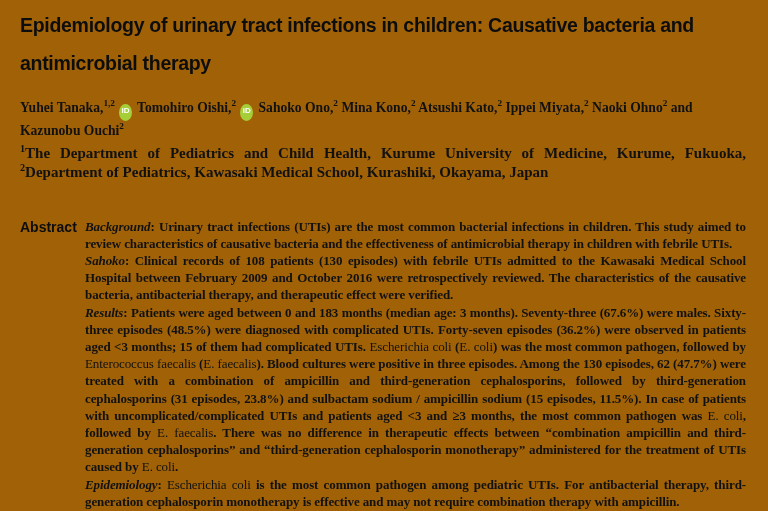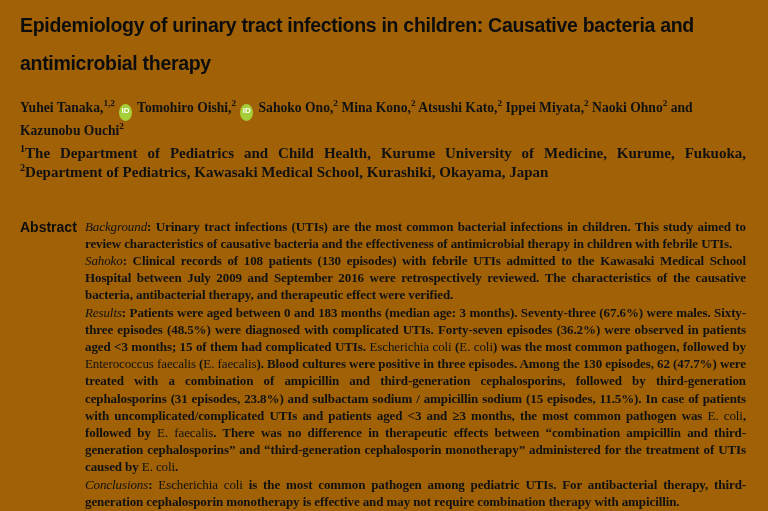--- a/index.html
+++ b/index.html
@@ -70,21 +70,21 @@
     padding: 0;
   }
   sup {
     font-size: 0.68em;
     line-height: 0;
     vertical-align: super;
   }
   .s-n { font-style: normal; font-weight: 700; }
   .s-i { }
   .s-b { font-weight: 700; }
-  .s-bi { font-weight: 400; font-style: italic; }
+  .s-bi { font-weight: 700; font-style: italic; }
   .orcid {
     display: inline-block;
     width: 13px;
     height: 17px;
     border-radius: 50%;
     background: var(--orcid-color, #A6CE39);
     color: #ffffff;
     font-family: "Liberation Sans", sans-serif;
     font-size: 8px;
     font-weight: 700;
@@ -103,19 +103,19 @@
   <h1 class="title">Epidemiology of urinary tract infections in children: Causative bacteria and antimicrobial therapy</h1>
 
   <div class="authors serif"><span class="s-n">Yuhei Tanaka,</span><sup class="s-n">1,2</sup><span class="orcid">iD</span><span class="s-n"> Tomohiro Oishi,</span><sup class="s-n">2</sup><span class="orcid">iD</span><span class="s-n"> Sahoko Ono,</span><sup class="s-n">2</sup><span class="s-n"> Mina Kono,</span><sup class="s-n">2</sup><span class="s-n"> Atsushi Kato,</span><sup class="s-n">2</sup><span class="s-n"> Ippei Miyata,</span><sup class="s-n">2</sup><span class="s-n"> Naoki Ohno</span><sup class="s-n">2</sup><span class="s-n"> and Kazunobu Ouchi</span><sup class="s-n">2</sup></div>
 
   <div class="affiliations serif"><sup class="s-n">1</sup><span class="s-n">The Department of Pediatrics and Child Health, Kurume University of Medicine, Kurume, Fukuoka, </span><sup class="s-n">2</sup><span class="s-n">Department of Pediatrics, Kawasaki Medical School, Kurashiki, Okayama, Japan</span></div>
 
   <div class="abstract-row">
     <div class="abstract-label">Abstract</div>
     <div class="abstract-body serif">
       <p><span class="s-bi">Background</span><span class="s-b">:</span><span class="s-n"> Urinary tract infections (UTIs) are the most common bacterial infections in children. This study aimed to review characteristics of causative bacteria and the effectiveness of antimicrobial therapy in children with febrile UTIs.</span></p>
-      <p><span class="s-bi">Sahoko</span><span class="s-b">:</span><span class="s-n"> Clinical records of 108 patients (130 episodes) with febrile UTIs admitted to the Kawasaki Medical School Hospital between July 2009 and September 2016 were retrospectively reviewed. The characteristics of the causative bacteria, antibacterial therapy, and therapeutic effect were verified.</span></p>
+      <p><span class="s-bi">Sahoko</span><span class="s-b">:</span><span class="s-n"> Clinical records of 108 patients (130 episodes) with febrile UTIs admitted to the Kawasaki Medical School Hospital between February 2009 and October 2016 were retrospectively reviewed. The characteristics of the causative bacteria, antibacterial therapy, and therapeutic effect were verified.</span></p>
       <p><span class="s-bi">Results</span><span class="s-b">:</span><span class="s-n"> Patients were aged between 0 and 183 months (median age: 3 months). Seventy-three (67.6%) were males. Sixty-three episodes (48.5%) were diagnosed with complicated UTIs. Forty-seven episodes (36.2%) were observed in patients aged &lt;3 months; 15 of them had complicated UTIs. </span><span class="s-i">Escherichia coli</span><span class="s-n"> (</span><span class="s-i">E. coli</span><span class="s-n">) was the most common pathogen, followed by </span><span class="s-i">Enterococcus faecalis</span><span class="s-n"> (</span><span class="s-i">E. faecalis</span><span class="s-n">). Blood cultures were positive in three episodes. Among the 130 episodes, 62 (47.7%) were treated with a combination of ampicillin and third-generation cephalosporins, followed by third-generation cephalosporins (31 episodes, 23.8%) and sulbactam sodium / ampicillin sodium (15 episodes, 11.5%). In case of patients with uncomplicated/complicated UTIs and patients aged &lt;3 and ≥3 months, the most common pathogen was </span><span class="s-i">E. coli</span><span class="s-n">, followed by </span><span class="s-i">E. faecalis</span><span class="s-n">. There was no difference in therapeutic effects between “combination ampicillin and third-generation cephalosporins” and “third-generation cephalosporin monotherapy” administered for the treatment of UTIs caused by </span><span class="s-i">E. coli</span><span class="s-n">.</span></p>
-      <p><span class="s-bi">Conclusions</span><span class="s-b">:</span><span class="s-n"> </span><span class="s-i">Escherichia coli</span><span class="s-n"> is the most common pathogen among pediatric UTIs. For antibacterial therapy, third-generation cephalosporin monotherapy is effective and may not require combination therapy with ampicillin.</span></p>
+      <p><span class="s-bi">Epidemiology</span><span class="s-b">:</span><span class="s-n"> </span><span class="s-i">Escherichia coli</span><span class="s-n"> is the most common pathogen among pediatric UTIs. For antibacterial therapy, third-generation cephalosporin monotherapy is effective and may not require combination therapy with ampicillin.</span></p>
     </div>
   </div>
 
 </div>
 
 </body></html>

